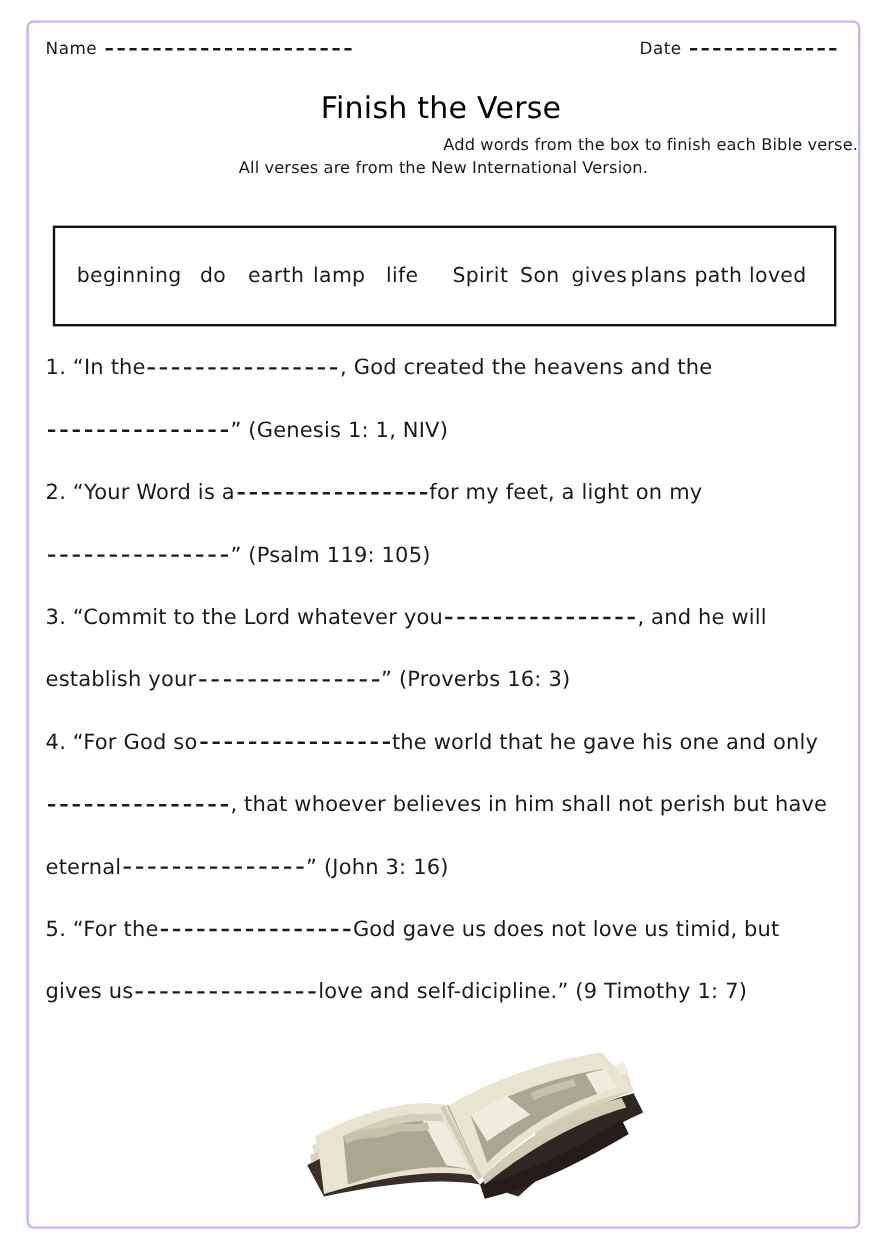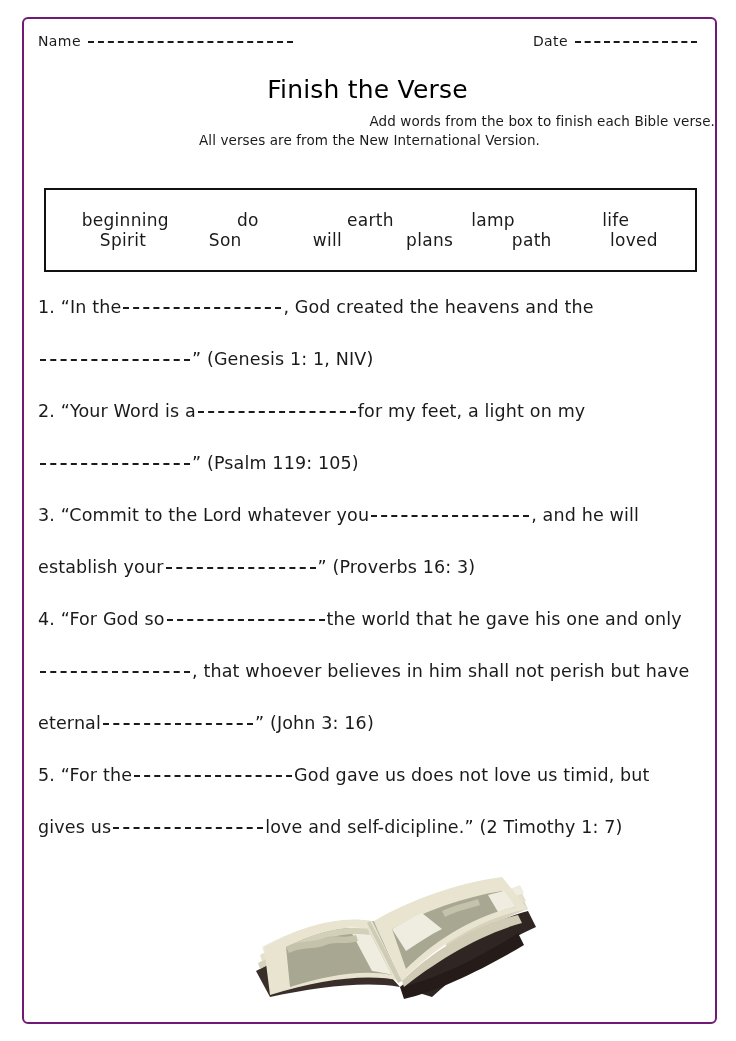--- a/index.html
+++ b/index.html
@@ -17,21 +17,21 @@
     color: #111111;
   }
 
   
   #worksheet-page {
     position: absolute;
     left: 22px;
     top: 17px;
     width: 695px;
     height: 1007px;
-    border: 2px solid #701a75;
+    border: 2px solid #c4b5fd;
     border-radius: 6px;
     background: #ffffff;
     box-sizing: border-box;
   }
 
   
   #name-date-row {
     position: absolute;
     left: 0;
     top: 14px;
@@ -101,22 +101,22 @@
     position: absolute;
     left: 20px;
     top: 169px;
     width: 653px;
     height: 84px;
     border: 2px solid #111111;
     box-sizing: border-box;
     background: #ffffff;
     padding: 8px 18px 8px 18px;
     display: flex;
-    flex-direction: column;
-    justify-content: center;
+    flex-direction: row;
+    justify-content: flex-start;
   }
   .word-bank-row {
     display: flex;
     align-items: center;
     width: 100%;
   }
   .word-chip {
     flex: 1 1 0;
     text-align: center;
     font-size: 17px;
@@ -191,21 +191,21 @@
     <div class="word-bank-row" id="word-bank-row-1">
       <span class="word-chip">beginning</span>
       <span class="word-chip">do</span>
       <span class="word-chip">earth</span>
       <span class="word-chip">lamp</span>
       <span class="word-chip">life</span>
     </div>
     <div class="word-bank-row" id="word-bank-row-2">
       <span class="word-chip">Spirit</span>
       <span class="word-chip">Son</span>
-      <span class="word-chip">will</span>
+      <span class="word-chip">gives</span>
       <span class="word-chip">plans</span>
       <span class="word-chip">path</span>
       <span class="word-chip">loved</span>
     </div>
   </div>
 
   <div id="questions">
 
     <div class="question-item">
       <div class="verse-line">
@@ -244,21 +244,21 @@
       <div class="verse-line">
         <span>eternal</span><span class="blank blank-md"></span><span>” (John 3: 16)</span>
       </div>
     </div>
 
     <div class="question-item">
       <div class="verse-line">
         <span>5. “For the</span><span class="blank blank-lg"></span><span>God gave us does not love us timid, but</span>
       </div>
       <div class="verse-line">
-        <span>gives us</span><span class="blank blank-md"></span><span>love and self-dicipline.” (2 Timothy 1: 7)</span>
+        <span>gives us</span><span class="blank blank-md"></span><span>love and self-dicipline.” (9 Timothy 1: 7)</span>
       </div>
     </div>
 
   </div>
 
   <div id="book-illustration">
     <svg viewBox="0 0 290 150" xmlns="http://www.w3.org/2000/svg" aria-hidden="true">
 
       <path d="M4 116 C40 96 78 86 112 92 L148 132 C112 126 66 132 18 142 Z" fill="#3a2e2a"></path>
 

